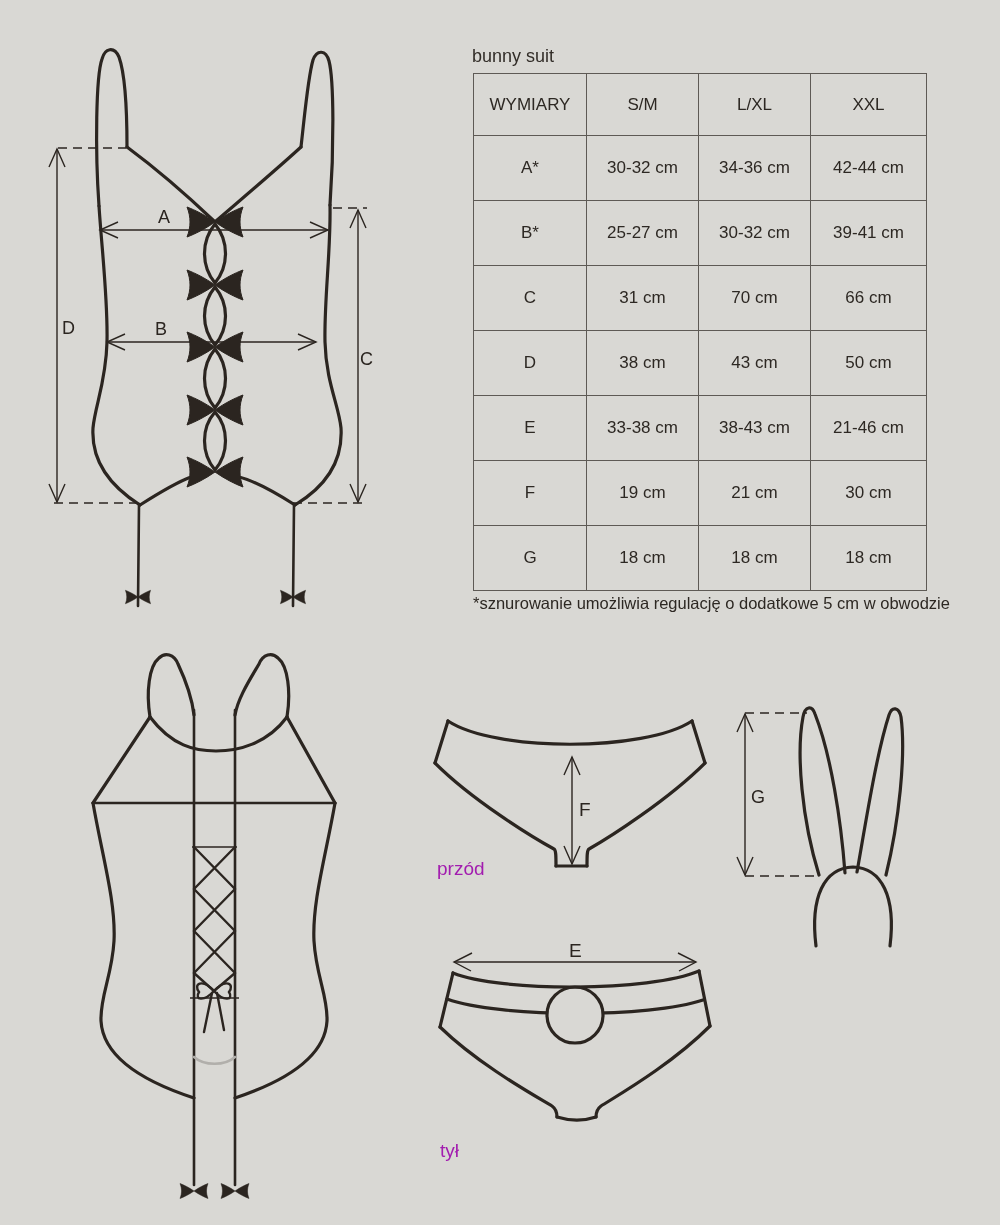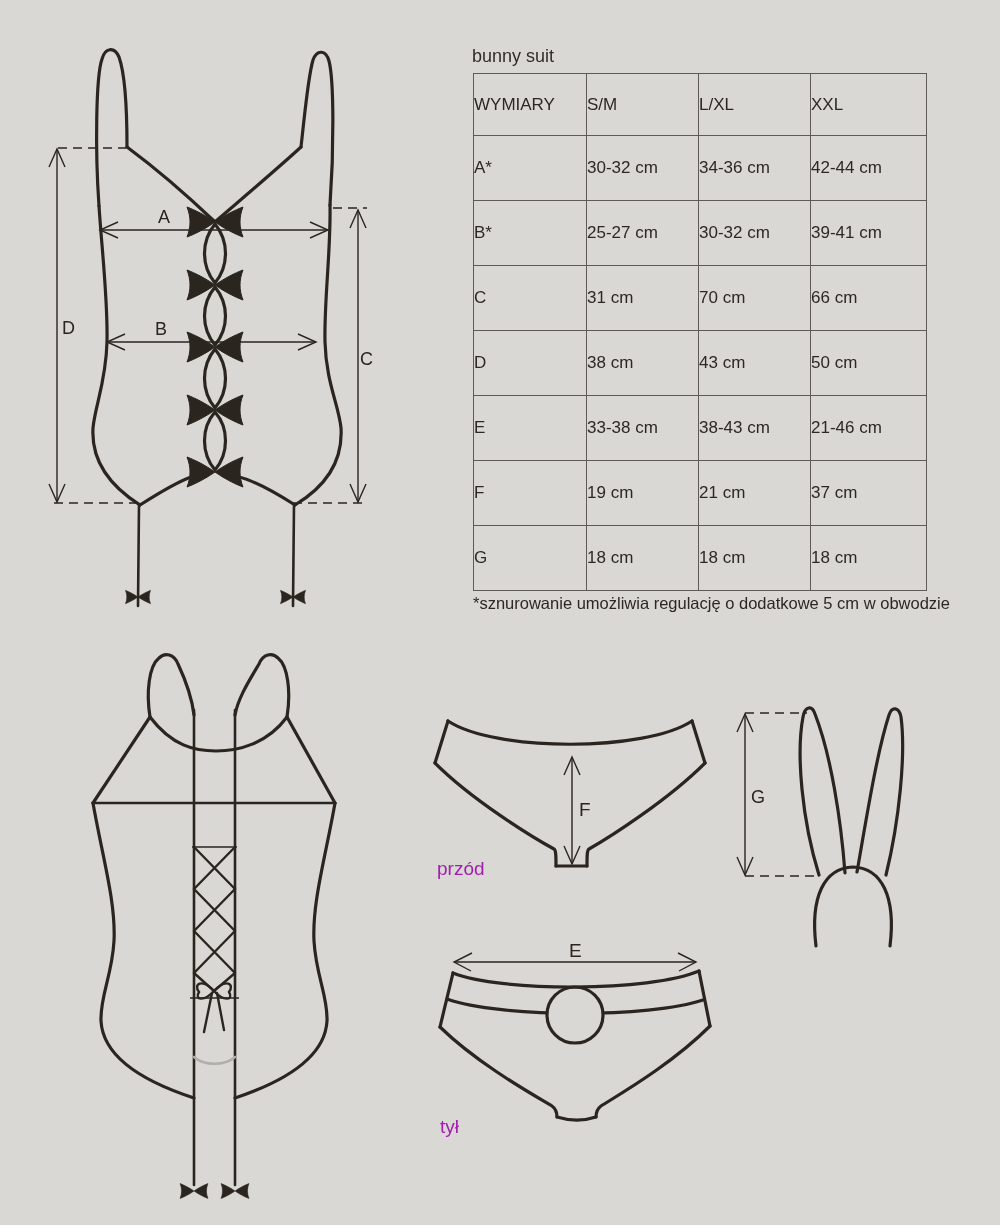--- a/index.html
+++ b/index.html
@@ -1,21 +1,21 @@
 <!DOCTYPE html>
 <html><head>
 <meta charset="utf-8">
 <style>
   html,body{margin:0;padding:0;}
   body{background:#d9d8d4;font-family:"Liberation Sans",sans-serif;}
   .page{position:relative;width:1000px;height:1225px;background:#d9d8d4;overflow:hidden;}
   .title{position:absolute;left:472px;top:46px;font-size:18px;color:#322d28;text-align:center;}
   table.size{position:absolute;left:473px;top:73px;border-collapse:collapse;table-layout:fixed;}
   table.size th,table.size td{
-    border:1px solid #5e5a55;text-align:left;vertical-align:middle;
+    border:1px solid #5e5a55;text-align:center;vertical-align:middle;
     font-size:17px;color:#2d2823;font-weight:normal;padding:0;background:transparent;
   }
   table.size th{height:61px;}
   table.size td{height:64px;}
   .footnote{position:absolute;left:473px;top:594px;font-size:16.5px;color:#2d2823;}
   .caption{position:absolute;font-size:19px;color:#a21caf;}
   svg{position:absolute;display:block;}
   .outline{fill:none;stroke:#2b2520;stroke-width:3.2;stroke-linecap:round;stroke-linejoin:round;}
   .outline-md{fill:none;stroke:#2b2520;stroke-width:2.6;stroke-linecap:round;}
   .lace{fill:none;stroke:#2b2520;stroke-width:2.4;stroke-linecap:round;}
@@ -156,21 +156,21 @@
     </g>
     <g>
       <path class="thinline" d="M 454 962 L 696 962"></path>
       <path class="thinline" d="M 472 953 L 454 962 L 471 971"></path>
       <path class="thinline" d="M 678 953 L 696 962 L 679 971"></path>
       <text class="dimtext-lg" x="569" y="957">E</text>
     </g>
   </svg>
 
   <div class="caption" style="left:437px;top:858px">przód</div>
-  <div class="caption" style="left:440px;top:1116px">tył</div>
+  <div class="caption" style="left:440px;top:1140px">tył</div>
 
   <div class="title">bunny suit</div>
 
   <table class="size">
     <colgroup>
         <col style="width:113px">
         <col style="width:112px">
         <col style="width:112px">
         <col style="width:116px">
       </colgroup>
@@ -208,21 +208,21 @@
     <tr>
       <td>E</td>
       <td>33-38 cm</td>
       <td>38-43 cm</td>
       <td>21-46 cm</td>
     </tr>
     <tr>
       <td>F</td>
       <td>19 cm</td>
       <td>21 cm</td>
-      <td>37 cm</td>
+      <td>30 cm</td>
     </tr>
     <tr>
       <td>G</td>
       <td>18 cm</td>
       <td>18 cm</td>
       <td>18 cm</td>
     </tr>
   </tbody>
     </table>
 

